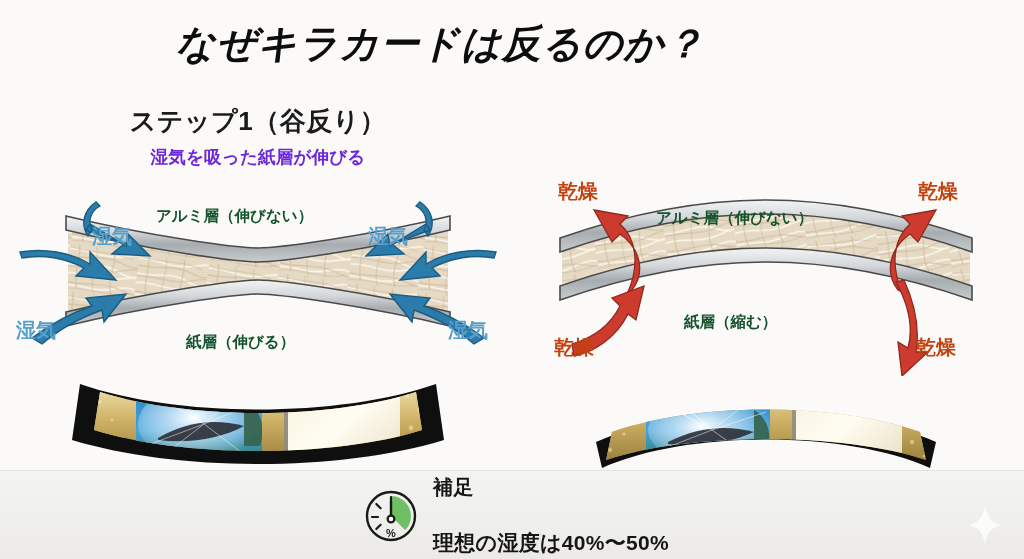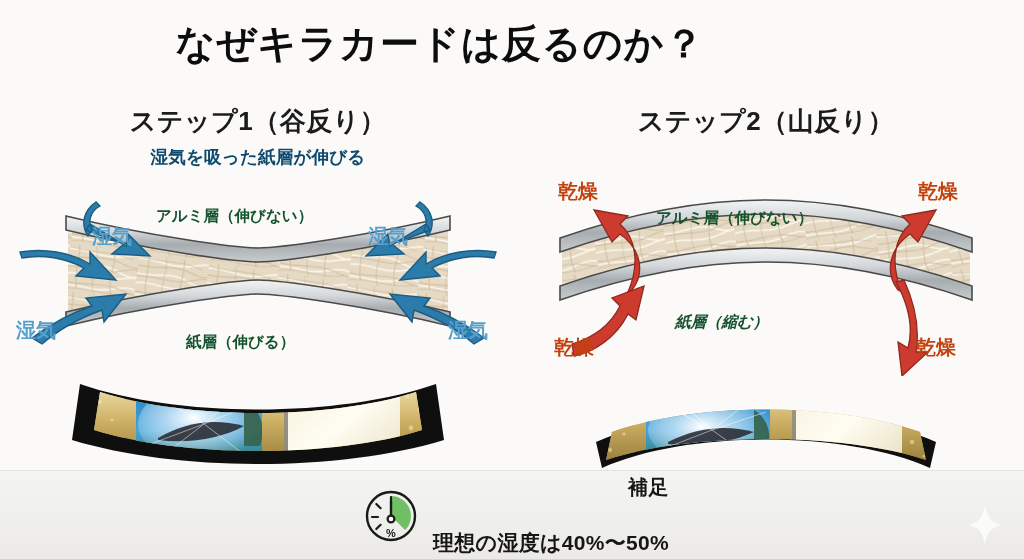--- a/index.html
+++ b/index.html
@@ -24,20 +24,21 @@
     position: absolute;
     top: 22px;
     left: 0;
     width: 880px;
     text-align: center;
     font-size: 39px;
     font-weight: 700;
     letter-spacing: 1px;
     color: #0d0d0d;
     line-height: 1.15;
+    font-style: italic;
   }
 
   
   .column {
     position: absolute;
     top: 104px;
     width: 500px;
     height: 360px;
   }
   #col-left  { left: 8px; }
@@ -47,21 +48,21 @@
     text-align: center;
     font-size: 26px;
     font-weight: 700;
     color: #1b1b1b;
     letter-spacing: 0.5px;
   }
   .step-sub {
     text-align: center;
     font-size: 17.5px;
     font-weight: 700;
-    color: #0c4a6e;
+    color: #6d28d9;
     margin-top: 6px;
     letter-spacing: 0.2px;
   }
 
   
   .xsec {
     position: absolute;
     top: 82px;
     left: 0;
     width: 500px;
@@ -111,21 +112,21 @@
     left: 0; top: 0;
     width: 1024px; height: 89px;
     display: flex;
     align-items: center;
     justify-content: center;
     gap: 16px;
     padding-left: 10px;
   }
   #gauge-icon { flex: 0 0 auto; width: 52px; height: 52px; }
   #footer-text {
-    text-align: right;
+    text-align: left;
     line-height: 1.32;
   }
   .foot-l1 {
     font-size: 20px;
     font-weight: 700;
     color: #161616;
     letter-spacing: 0.5px;
   }
   .foot-l2 {
     font-size: 21px;
@@ -298,21 +299,20 @@
             <circle cx="90" cy="58" r="2.2"></circle>
               <circle cx="106" cy="72" r="1.5"></circle>
           </g>
         </g>
       </svg>
     </div>
   </div>
 
   <div class="column" id="col-right">
 
-    <div class="step-title">ステップ2（山反り）</div>
 
     <div class="xsec">
       <svg width="500" height="190" viewBox="0 0 500 190">
         <defs>
           <linearGradient id="alu2" x1="0" y1="0" x2="0" y2="1">
             <stop offset="0%" stop-color="#f2f3f4"></stop>
             <stop offset="35%" stop-color="#d3d7da"></stop>
             <stop offset="62%" stop-color="#a7acb0"></stop>
             <stop offset="100%" stop-color="#c8ccce"></stop>
           </linearGradient>
@@ -358,21 +358,21 @@
 
           <path d="M 58 170 C 78 166, 100 152, 112 128 L 120 134 L 128 100 L 96 112 L 104 120
                    C 94 140, 76 152, 56 158 Z"></path>
 
           <path d="M 380 96 C 392 118, 398 140, 392 162 L 382 156 L 386 190 L 412 166 L 400 166
                    C 404 142, 398 116, 388 94 Z"></path>
         </g>
       </svg>
 
       <div class="layer-label" style="top:22px; left:140px;">アルミ層（伸びない）</div>
-      <div class="layer-label" style="top:126px; left:159px;font-style:italic;">紙層（縮む）</div>
+      <div class="layer-label" style="top:126px; left:168px;">紙層（縮む）</div>
 
       <div class="flow-label flow-dry" style="top:-8px; left:42px;">乾燥</div>
       <div class="flow-label flow-dry" style="top:-8px; left:402px;">乾燥</div>
       <div class="flow-label flow-dry" style="top:148px; left:38px;">乾燥</div>
       <div class="flow-label flow-dry" style="top:148px; left:400px;">乾燥</div>
     </div>
 
     <div class="cardwrap">
       <svg width="500" height="92" viewBox="0 0 500 92">
         <defs>

